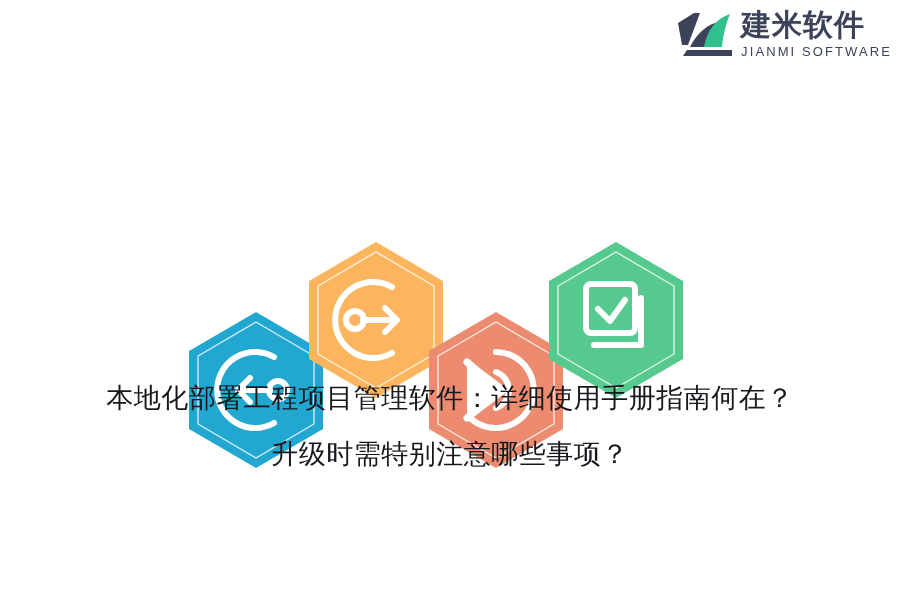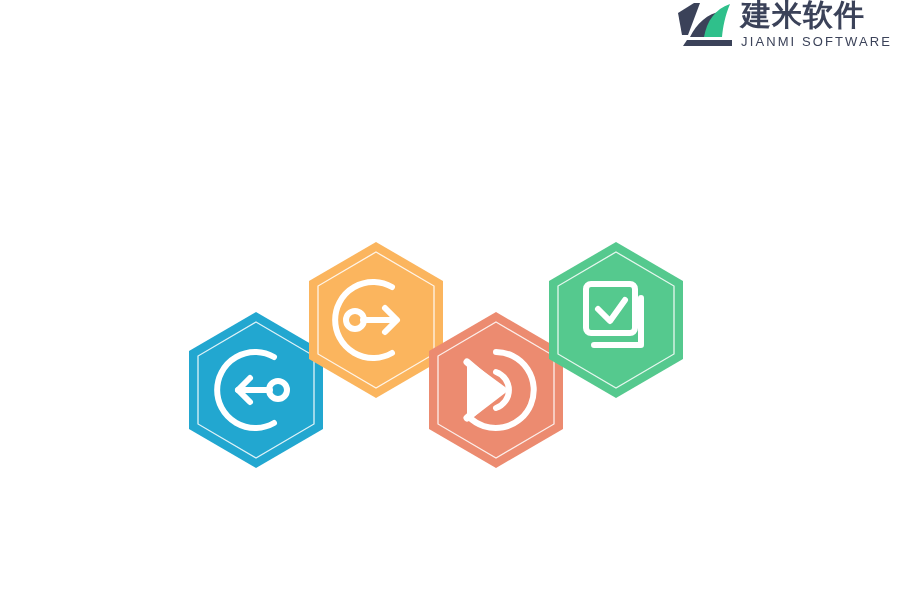--- a/index.html
+++ b/index.html
@@ -12,21 +12,21 @@
     height: 600px;
     background: #ffffff;
     font-family: "Liberation Sans", "DejaVu Sans", sans-serif;
     overflow: hidden;
     position: relative;
   }
 
   
   .brand {
     position: absolute;
-    top: 0;
+    top: 10px;
     right: 8px;
     display: flex;
     align-items: center;
     gap: 8px;
   }
   .brand-mark {
     width: 56px;
     height: 46px;
     flex: 0 0 auto;
     display: block;
@@ -164,13 +164,15 @@
         <path d="M95 58 L95 105 L48 105"></path>
         <rect x="40" y="44" width="49" height="49" rx="5"></rect>
         <path d="M52 69 L64 81 L79 60"></path>
       </g>
     </svg>
   </div>
 
 </div>
 
 <div class="title-block">
+  <div class="title-line">本地化部署工程项目管理软件：详细使用手册指南何在？</div>
+  <div class="title-line">升级时需特别注意哪些事项？</div>
 </div>
 
 </body></html>

